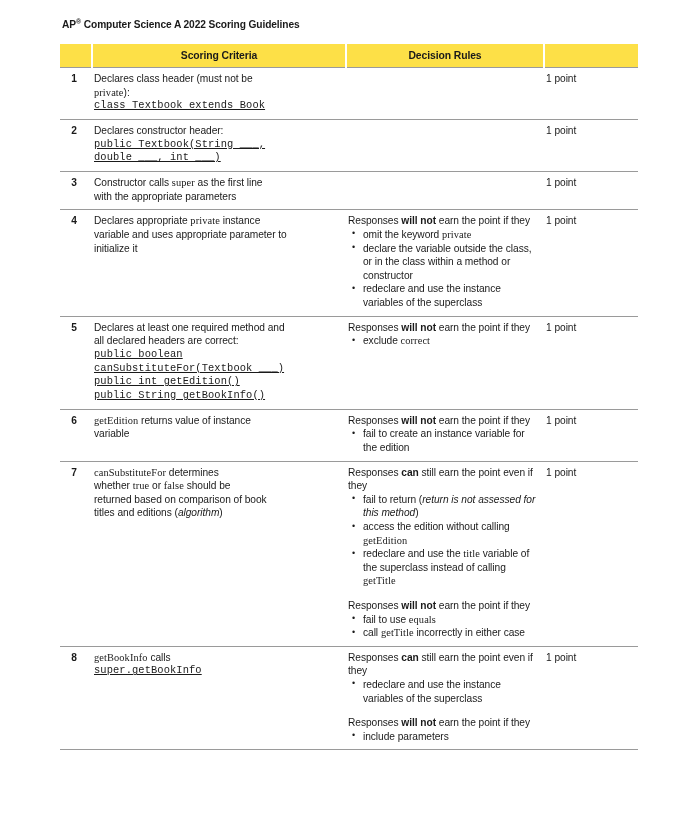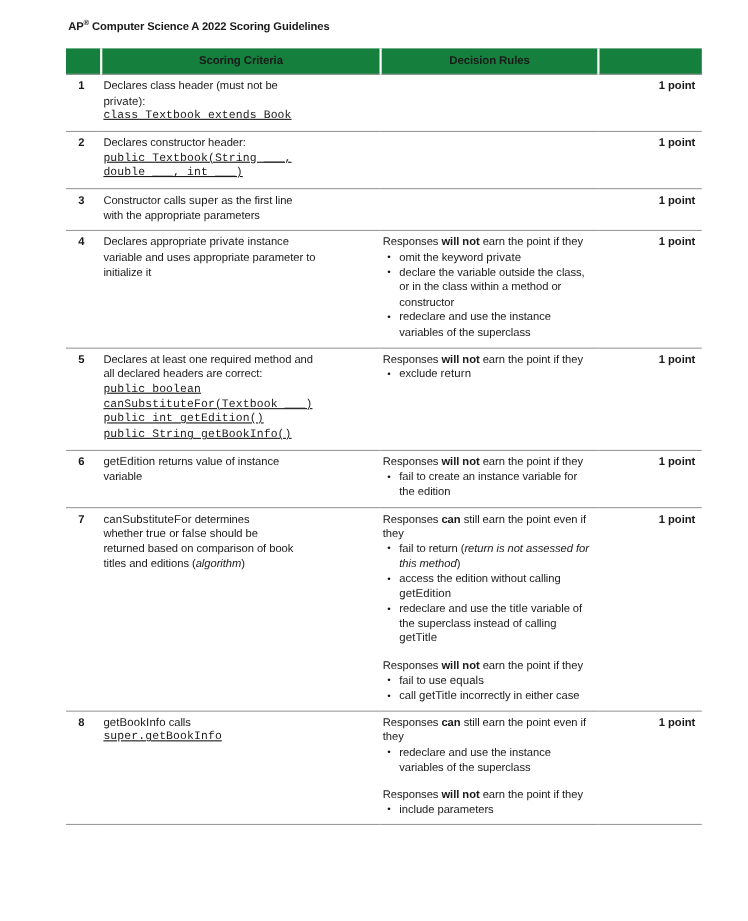--- a/index.html
+++ b/index.html
@@ -48,21 +48,21 @@
     width: 578px;
     table-layout: fixed;
     margin-left: -2px;
   }
   table.rubric col.c-num    { width: 32px; }
   table.rubric col.c-crit   { width: 254px; }
   table.rubric col.c-rules  { width: 198px; }
   table.rubric col.c-points { width: 94px; }
 
   table.rubric thead th {
-    background: #15803d;
+    background: #fde047;
     font-size: 10.4px;
     font-weight: bold;
     text-align: center;
     padding: 6px 4px 6px 4px;
     border: none;
     border-right: 2px solid #ffffff;
     border-bottom: 1.2px solid #9a9a9a;
     vertical-align: middle;
     letter-spacing: -0.1px;
   }
@@ -82,29 +82,29 @@
   td.num {
     text-align: center;
     font-weight: bold;
     font-size: 10.2px;
     padding-left: 0;
     padding-right: 0;
   }
   td.crit { padding-left: 8px; padding-right: 10px; }
   td.rules { padding-left: 4px; padding-right: 8px; margin-top: 13px; }
   td.points {
-    text-align: right;
-    font-weight: bold;
+    text-align: left;
+    font-weight: normal;
     font-size: 10.2px;
     padding-right: 2px;
     white-space: nowrap;
   }
 
   .mono {
-    font-family: Liberation Sans, sans-serif;
+    font-family: Liberation Serif, serif;
     font-size: 10.4px;
     letter-spacing: 0.1px;
   }
   .codeline {
     font-family: "Liberation Mono", "DejaVu Sans Mono", monospace;
     font-size: 10.4px;
     letter-spacing: 0.1px;
     display: block;
     line-height: 13.8px;
     white-space: pre;
@@ -213,21 +213,21 @@
             <span class="txt">Declares at least one required method and</span>
             <span class="txt">all declared headers are correct:</span>
             <span class="codeline">public boolean</span>
             <span class="codeline">canSubstituteFor(Textbook ___)</span>
             <span class="codeline">public int getEdition()</span>
             <span class="codeline">public String getBookInfo()</span>
           </td>
           <td class="rules">
             <div class="lead">Responses <b>will not</b> earn the point if they</div>
             <ul class="bullets">
-              <li>exclude <span class="mono">return</span></li>
+              <li>exclude <span class="mono">correct</span></li>
             </ul>
           </td>
           <td class="points">1 point</td>
         </tr>
         <tr>
           <td class="num">6</td>
           <td class="crit">
             <span class="txt"><span class="mono">getEdition</span> returns value of instance</span>
             <span class="txt">variable</span>
           </td>

